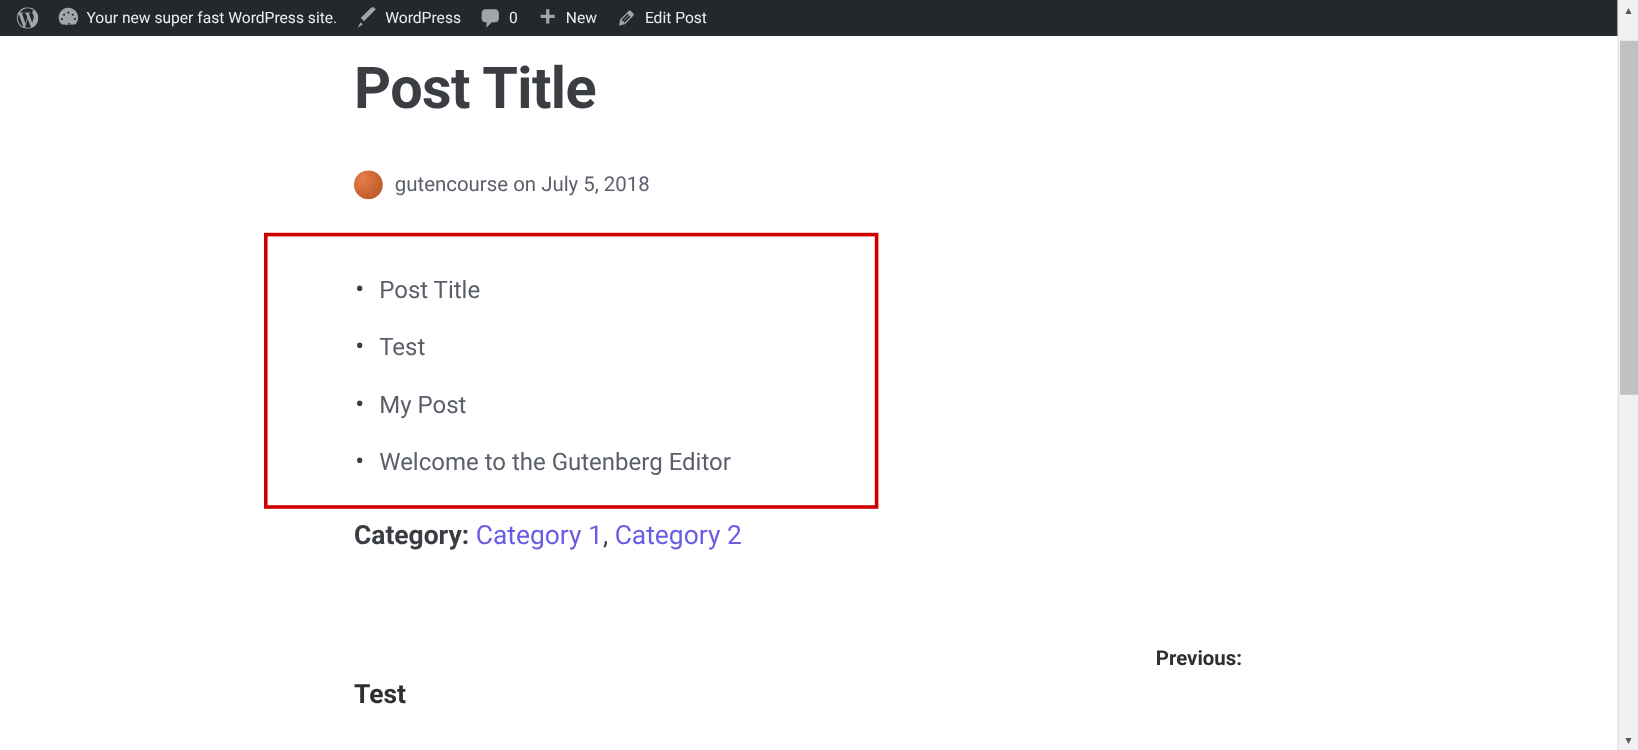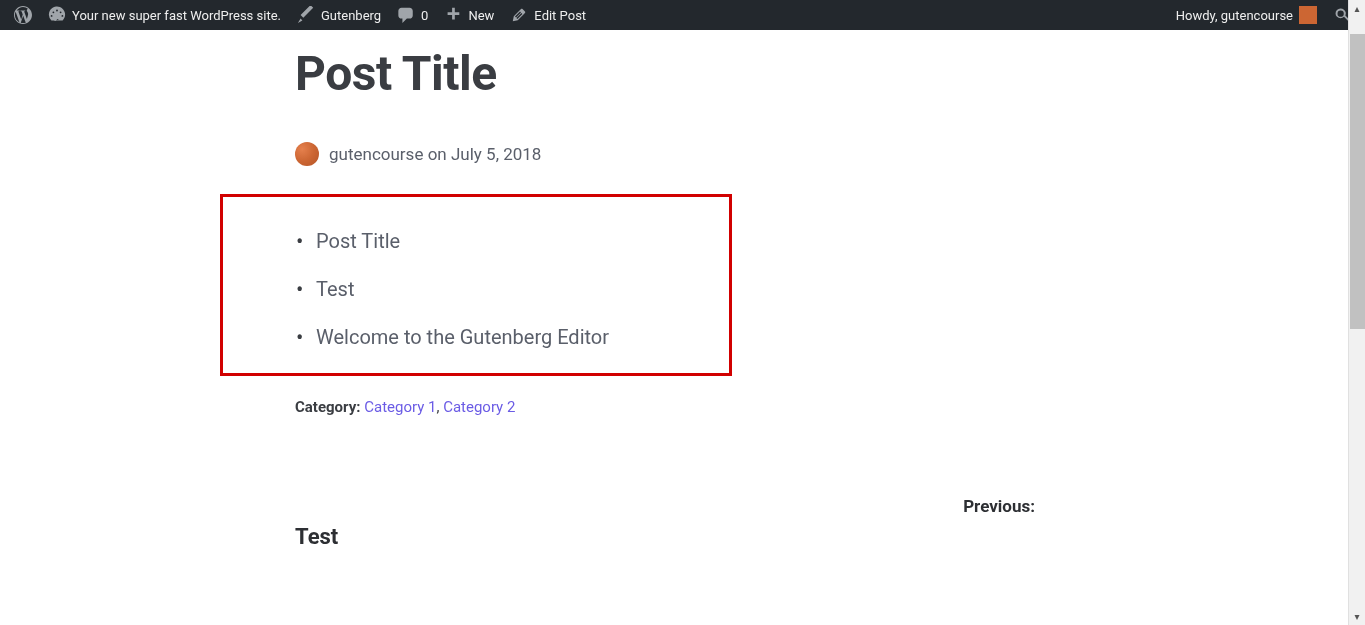--- a/index.html
+++ b/index.html
@@ -96,22 +96,22 @@
       position: relative;
     }
     .post-list li::before {
       content: "•";
       position: absolute;
       left: -20px;
       font-size: 22px;
       color: #3a3d42;
     }
     .category-line {
-      margin-top: 22px;
-      font-size: 15px;
+      margin-top: 10px;
+      font-size: 22px;
       color: #3a3d42;
     }
     .category-label { font-weight: 700; }
     .category-link {
       color: #6b5ce5;
       text-decoration: none;
       font-weight: 400;
     }
     .previous-nav {
       margin-top: 80px;
@@ -170,21 +170,21 @@
           </svg>
       </span>
       <span>Your new super fast WordPress site.</span>
     </div>
     <div class="admin-item">
       <span class="admin-icon">
         <svg viewBox="0 0 20 20" width="18" height="18">
             <path d="M18 2l-3-3-11 11 3 3zM4 14l-3 5 5-3z"></path>
           </svg>
       </span>
-      <span>Gutenberg</span>
+      <span>WordPress</span>
     </div>
     <div class="admin-item">
       <span class="admin-icon">
         <svg viewBox="0 0 20 20" width="18" height="18">
             <path d="M5 2h9q1.5 0 2.5 1t1 2.5v5q0 1.5-1 2.5t-2.5 1H11l-5 5v-5H5q-1.5 0-2.5-1T1.5 10.5v-5q0-1.5 1-2.5T5 2z"></path>
           </svg>
       </span>
       <span>0</span>
     </div>
     <div class="admin-item">
@@ -195,53 +195,41 @@
       </span>
       <span>New</span>
     </div>
     <div class="admin-item">
       <span class="admin-icon">
         <svg viewBox="0 0 20 20" width="18" height="18">
             <path d="M13.89 3.39l2.71 2.72c.46.46.42 1.24.03 1.64l-8.01 8.02-5.56 1.16 1.16-5.58 8.01-8c.4-.4 1.18-.44 1.66.04zm-2.73 2.79l-5.59 5.61 1.11 1.11 5.54-5.65-1.06-1.07zm-2.97 8.23l5.58-5.6-1.07-1.08-5.59 5.6 1.08 1.08z"></path>
           </svg>
       </span>
       <span>Edit Post</span>
-    </div>
-  </div>
-  <div class="admin-right">
-    <div class="admin-item">
-      <span>Howdy, gutencourse</span>
-      <span class="avatar-small"></span>
-    </div>
-    <div class="admin-item">
-      <span class="admin-icon">
-        <svg viewBox="0 0 20 20" width="18" height="18">
-            <path d="M12.14 4.18a5.5 5.5 0 1 0 .08 7.86l4.64 4.64 1.5-1.5-4.64-4.64a5.5 5.5 0 0 0-1.58-6.36zM8.5 12a3.5 3.5 0 1 1 0-7 3.5 3.5 0 0 1 0 7z"></path>
-          </svg>
-      </span>
     </div>
   </div>
 </div>
 
 <div class="content">
   <div class="post-container">
     <h1 class="post-title">Post Title</h1>
     <div class="post-meta">
       <span class="author-avatar"></span>
       <span>
         <span>gutencourse</span>
         <span>on</span>
         <span>July 5, 2018</span>
       </span>
     </div>
 
     <div class="highlight-box">
       <ul class="post-list">
         <li>Post Title</li>
         <li>Test</li>
+        <li>My Post</li>
         <li>Welcome to the Gutenberg Editor</li>
       </ul>
     </div>
 
     <div class="category-line">
       <span class="category-label">Category:</span>
       <a class="category-link">Category 1</a><span>, </span><a class="category-link">Category 2</a>
     </div>
 
     <div class="previous-nav">

